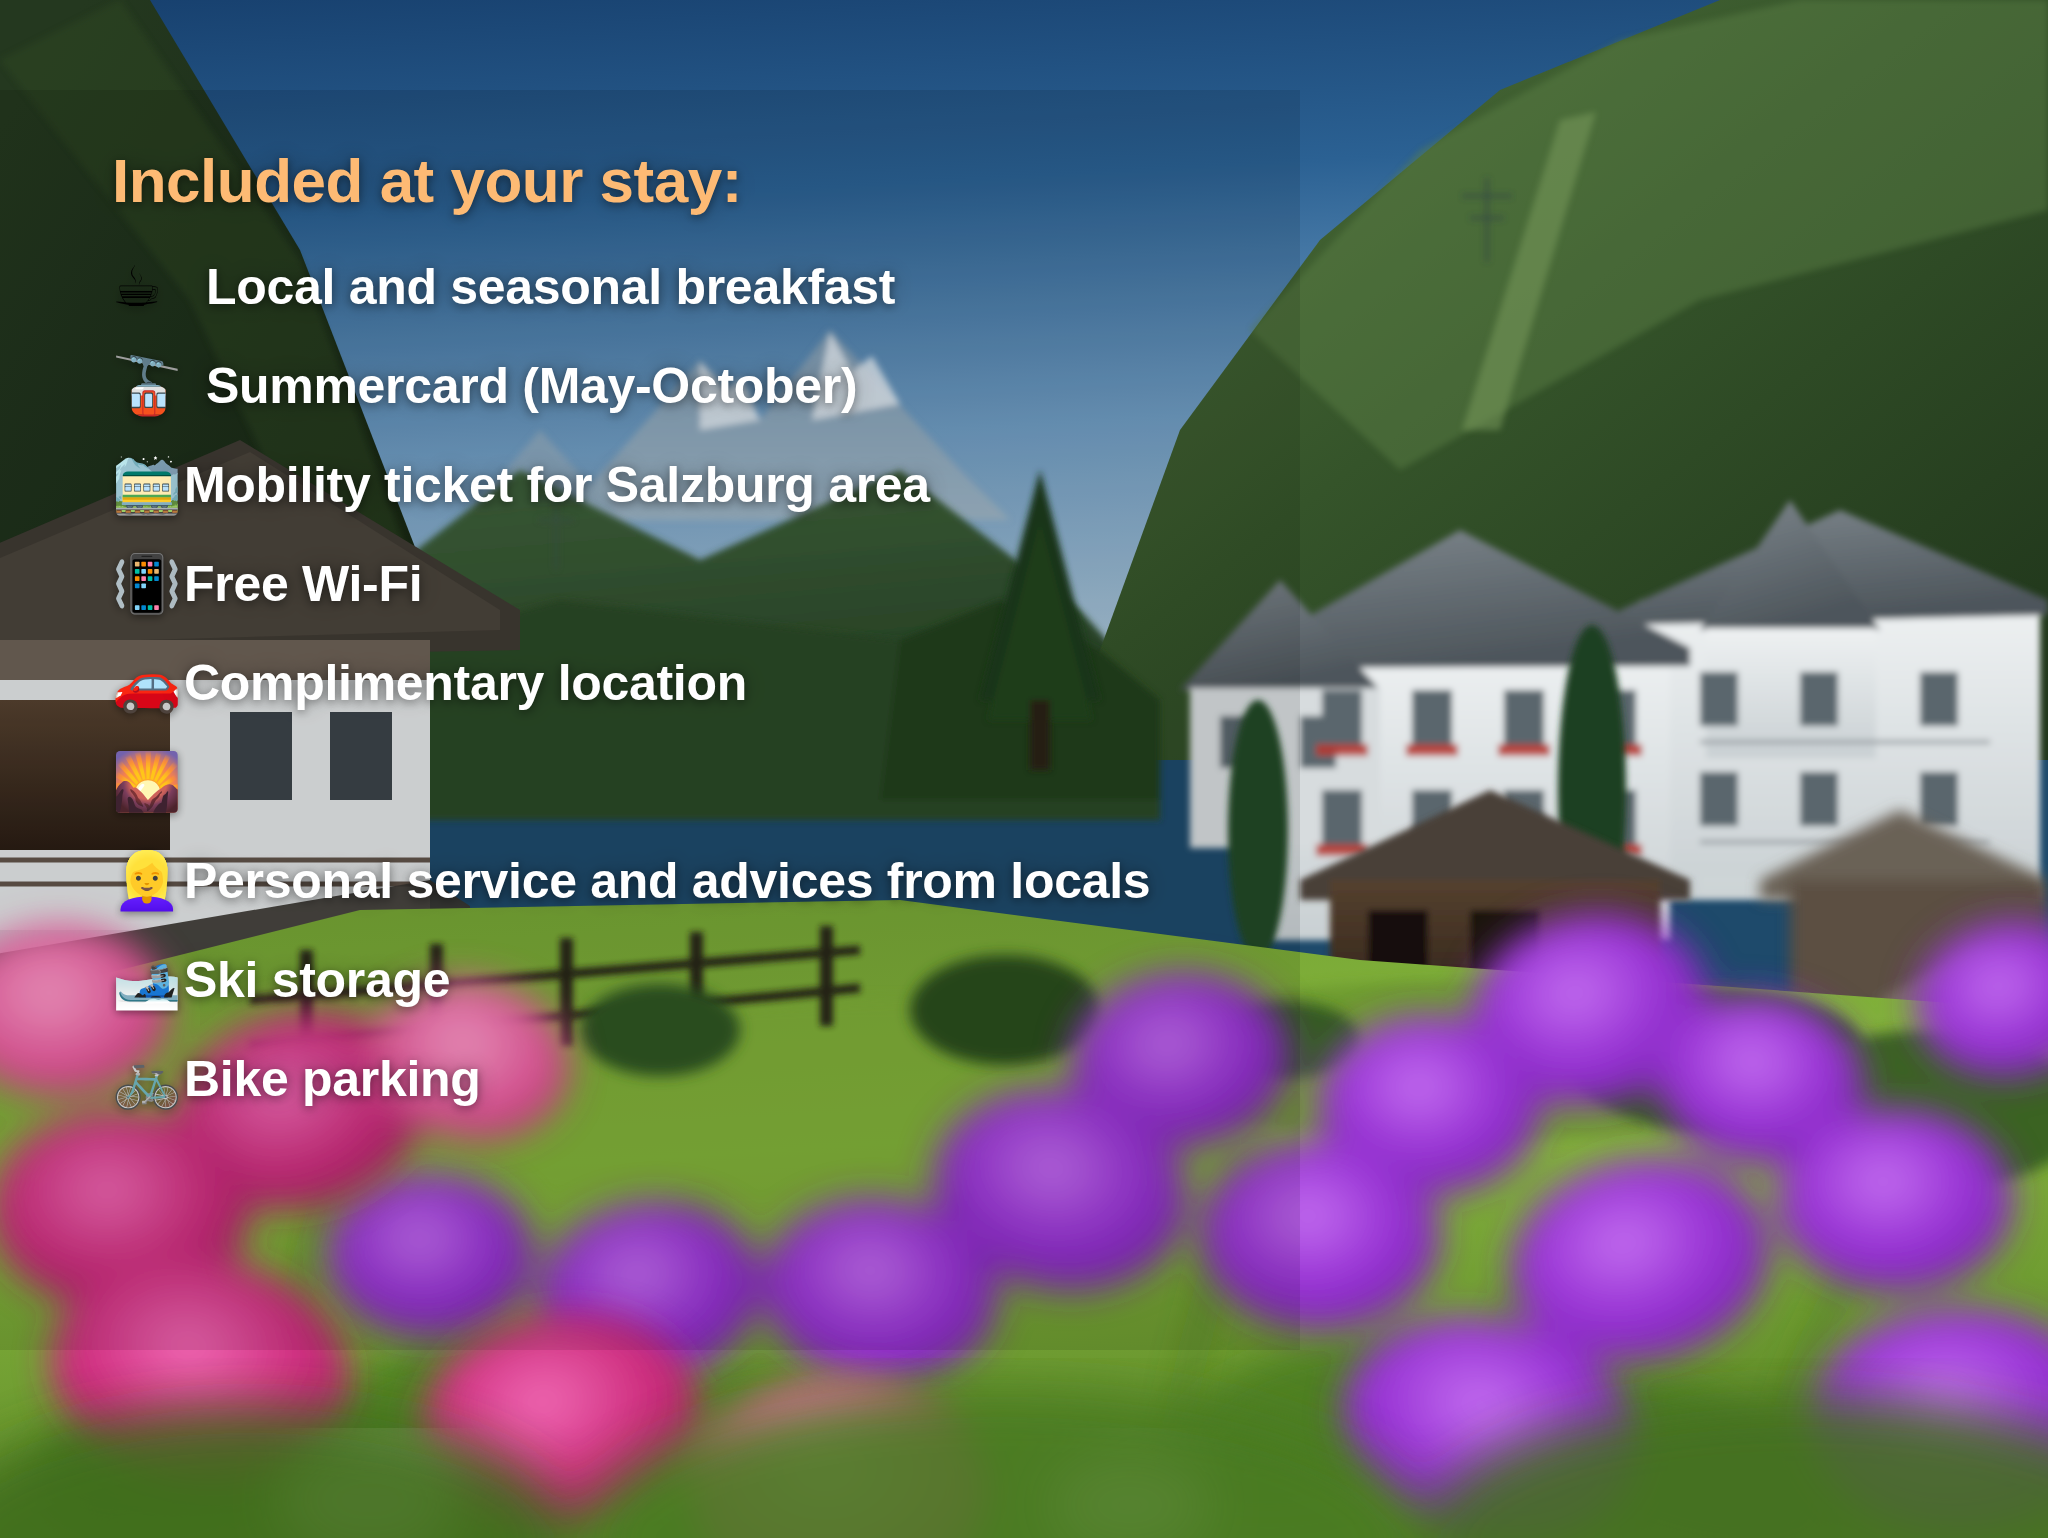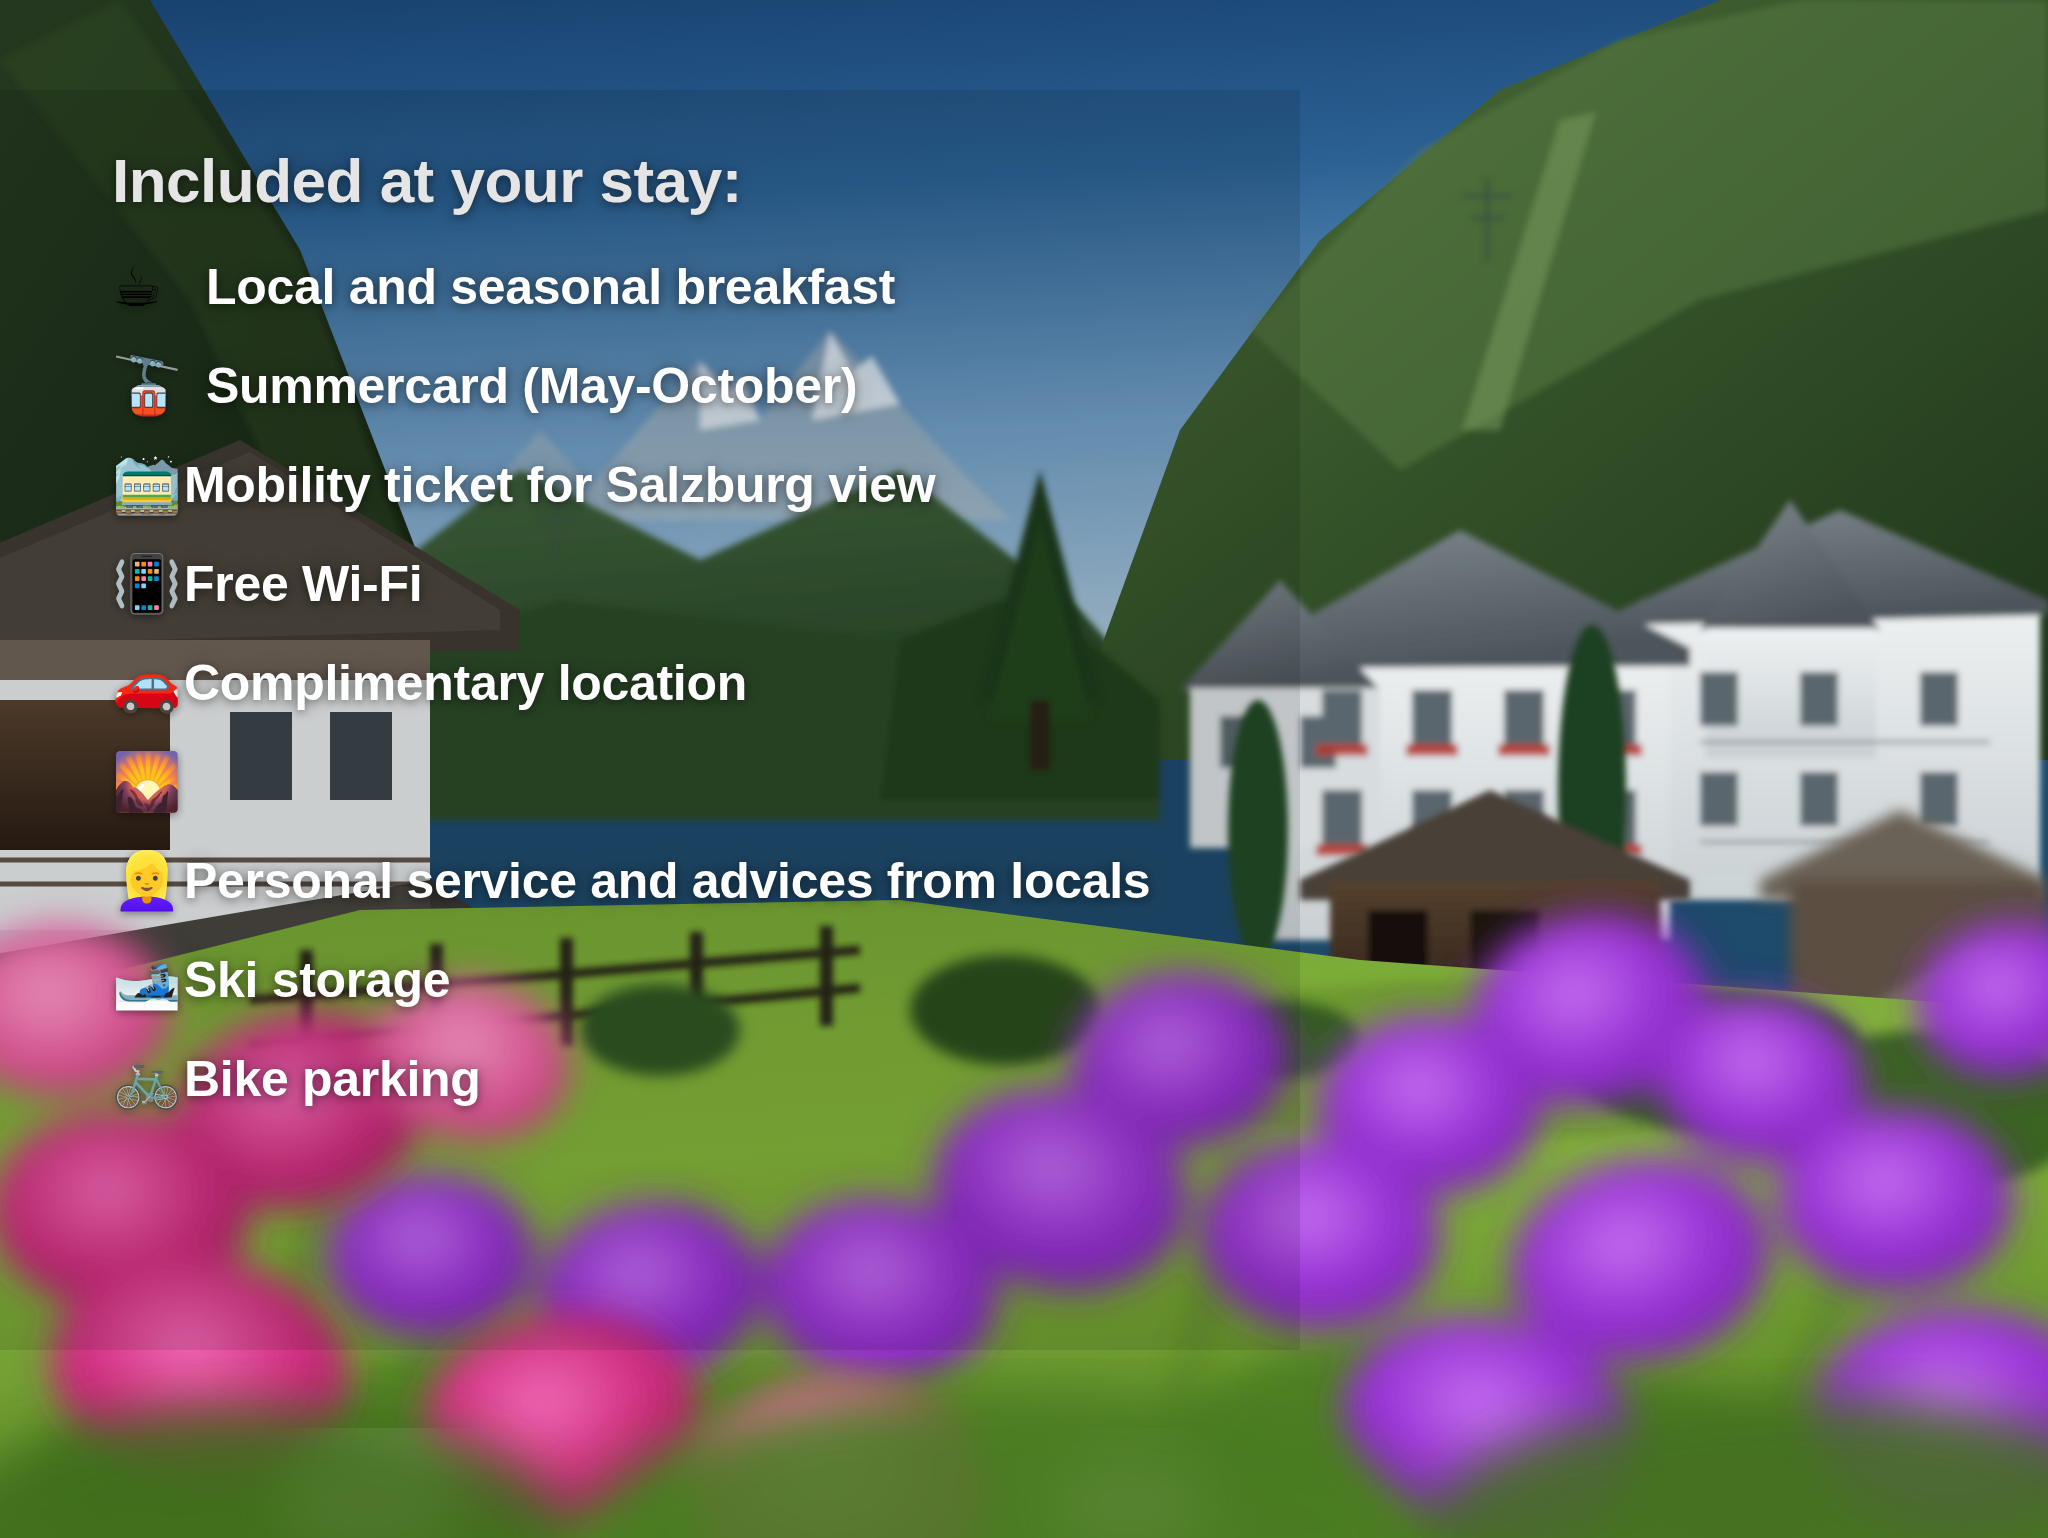--- a/index.html
+++ b/index.html
@@ -17,21 +17,21 @@
 
   
   #overlay{
     position:absolute;
     left:112px;
     top:150px;
     width:1620px;
     z-index:40;
   }
   .heading{
-    color:#e5e5e5;
+    color:#fdba74;
     font-size:62px;
     font-weight:700;
     letter-spacing:-0.5px;
     line-height:1.0;
     margin:0 0 44px 0;
     text-shadow:0 2px 10px rgba(0,0,0,.45), 0 0 26px rgba(0,0,0,.30);
     white-space:nowrap;
   }
   #amenity-list{
     list-style:none;
@@ -376,21 +376,21 @@
         <li class="amenity indent">
           <span class="emoji">☕</span>
           <span class="label">Local and seasonal breakfast</span>
         </li>
         <li class="amenity indent">
           <span class="emoji">🚡</span>
           <span class="label">Summercard (May-October)</span>
         </li>
         <li class="amenity">
           <span class="emoji">🚞</span>
-          <span class="label">Mobility ticket for Salzburg view</span>
+          <span class="label">Mobility ticket for Salzburg area</span>
         </li>
         <li class="amenity">
           <span class="emoji">📳</span>
           <span class="label">Free Wi-Fi</span>
         </li>
         <li class="amenity">
           <span class="emoji">🚗</span>
           <span class="label">Complimentary location</span>
         </li>
         <li class="amenity">

